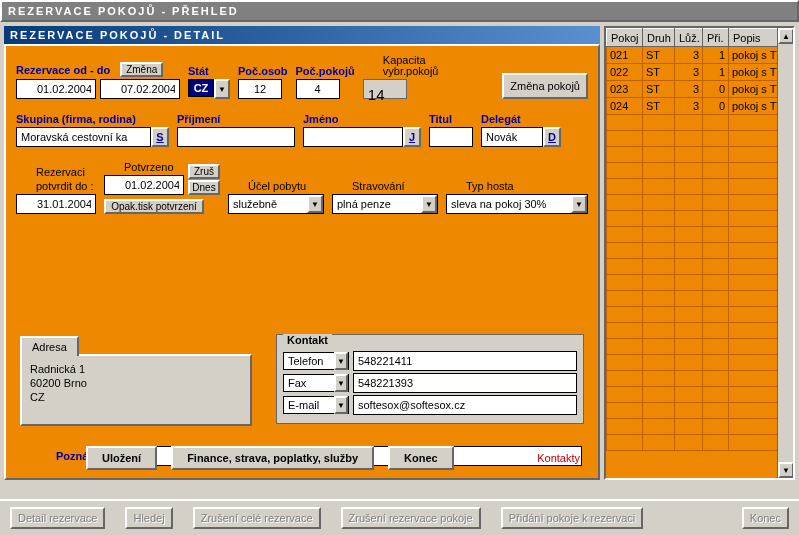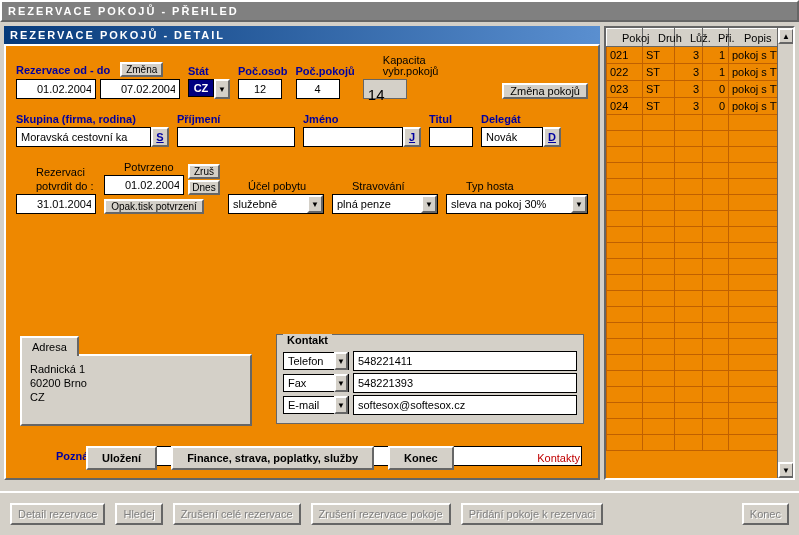--- a/index.html
+++ b/index.html
@@ -40,28 +40,28 @@
 
   .bottom-btns { position:absolute; left:10px; right:10px; bottom:8px; display:flex; gap:14px; align-items:center; justify-content:flex-start; padding:0 60px 0 70px; }
   .bottom-btns .btn { height:24px; padding:2px 14px; }
   .btn-bold { font-weight:bold; }
   .kontakty-link { color:#c00000; font-size:11px; position:absolute; right:18px; bottom:14px; text-decoration:none; }
 
   
   .right-panel { flex:1; border:2px solid; border-color:#666 #fff #fff #666; background:#ee8800; display:flex; flex-direction:column; }
   .table-wrap { flex:1; overflow:hidden; position:relative; }
   table.grid { border-collapse:collapse; width:100%; font-size:11px; table-layout:fixed; }
-  table.grid th { background:#d4d0c8; border:1px solid; border-color:#fff #666 #666 #fff; padding:2px 15px; text-align:left; font-weight:normal; height:18px; }
+  table.grid th { background:#d4d0c8; border:1px solid; border-color:#fff #666 #666 #fff; padding:2px 4px; text-align:left; font-weight:normal; height:18px; }
   table.grid td { border:1px solid #c06000; padding:2px 3px; height:16px; background:#ee8800; white-space:nowrap; overflow:hidden; }
   .scrollbar-v { position:absolute; right:0; top:0; bottom:0; width:16px; background:#d4d0c8; border-left:1px solid #666; }
   .sb-btn { width:16px; height:16px; background:#d4d0c8; border:2px solid; border-color:#fff #666 #666 #fff; font-size:8px; display:flex; align-items:center; justify-content:center; position:absolute; }
   .sb-top { top:0; } .sb-bot { bottom:0; }
 
   
-  .footer { display:flex; gap:10px; padding:6px 10px; border-top:2px solid; border-top-color:#fff; background:#d4d0c8; position:absolute; bottom:0; left:0; right:0; height:44px; align-items:center; }
+  .footer { display:flex; gap:20px; padding:6px 10px; border-top:2px solid; border-top-color:#fff; background:#d4d0c8; position:absolute; bottom:0; left:0; right:0; height:36px; align-items:center; }
   .footer .btn { height:22px; color:#808080; text-shadow:1px 1px #fff; }
   .footer .spacer { flex:1; }
 
   .addr-box { position:absolute; left:14px; top:288px; width:232px; }
   .addr-tab { display:inline-block; border:2px solid; border-color:#fff #666 #666 #fff; border-bottom:none; background:#d4d0c8; padding:3px 10px; font-size:11px; position:relative; top:2px; z-index:1; }
   .addr-body { border:2px solid; border-color:#fff #666 #666 #fff; background:#d4d0c8; padding:6px 8px; height:72px; font-size:11px; line-height:14px; }
 
   .link-s { width:18px; height:20px; }
   .sel { background:#fff; border:1px solid #000; width:100px; height:20px; padding-left:4px; display:flex; align-items:center; justify-content:space-between; }
   .sel span:first-child { flex:1; overflow:hidden; white-space:nowrap; }
@@ -102,21 +102,21 @@
           <span class="label-blue">Poč.pokojů</span>
           <input class="txt w40" style="text-align: center;" value="4">
         </div>
         <div class="col">
           <span class="label-black">Kapacita</span>
           <span class="label-black" style="margin-top:-3px;">vybr.pokojů</span>
           <div class="txt-ro w40">14</div>
         </div>
         <div class="col" style="margin-left:auto;">
           <span> </span>
-          <button class="btn" style="height:16px;">Změna pokojů</button>
+          <button class="btn" style="height:26px;">Změna pokojů</button>
         </div>
       </div>
 
       <div class="row" style="margin-top:14px;">
         <div class="col">
           <span class="label-blue">Skupina (firma, rodina)</span>
           <div style="display:flex;">
             <input class="txt w130" value="Moravská cestovní ka" style="">
             <button class="btn link-s small-u">S</button>
           </div>

